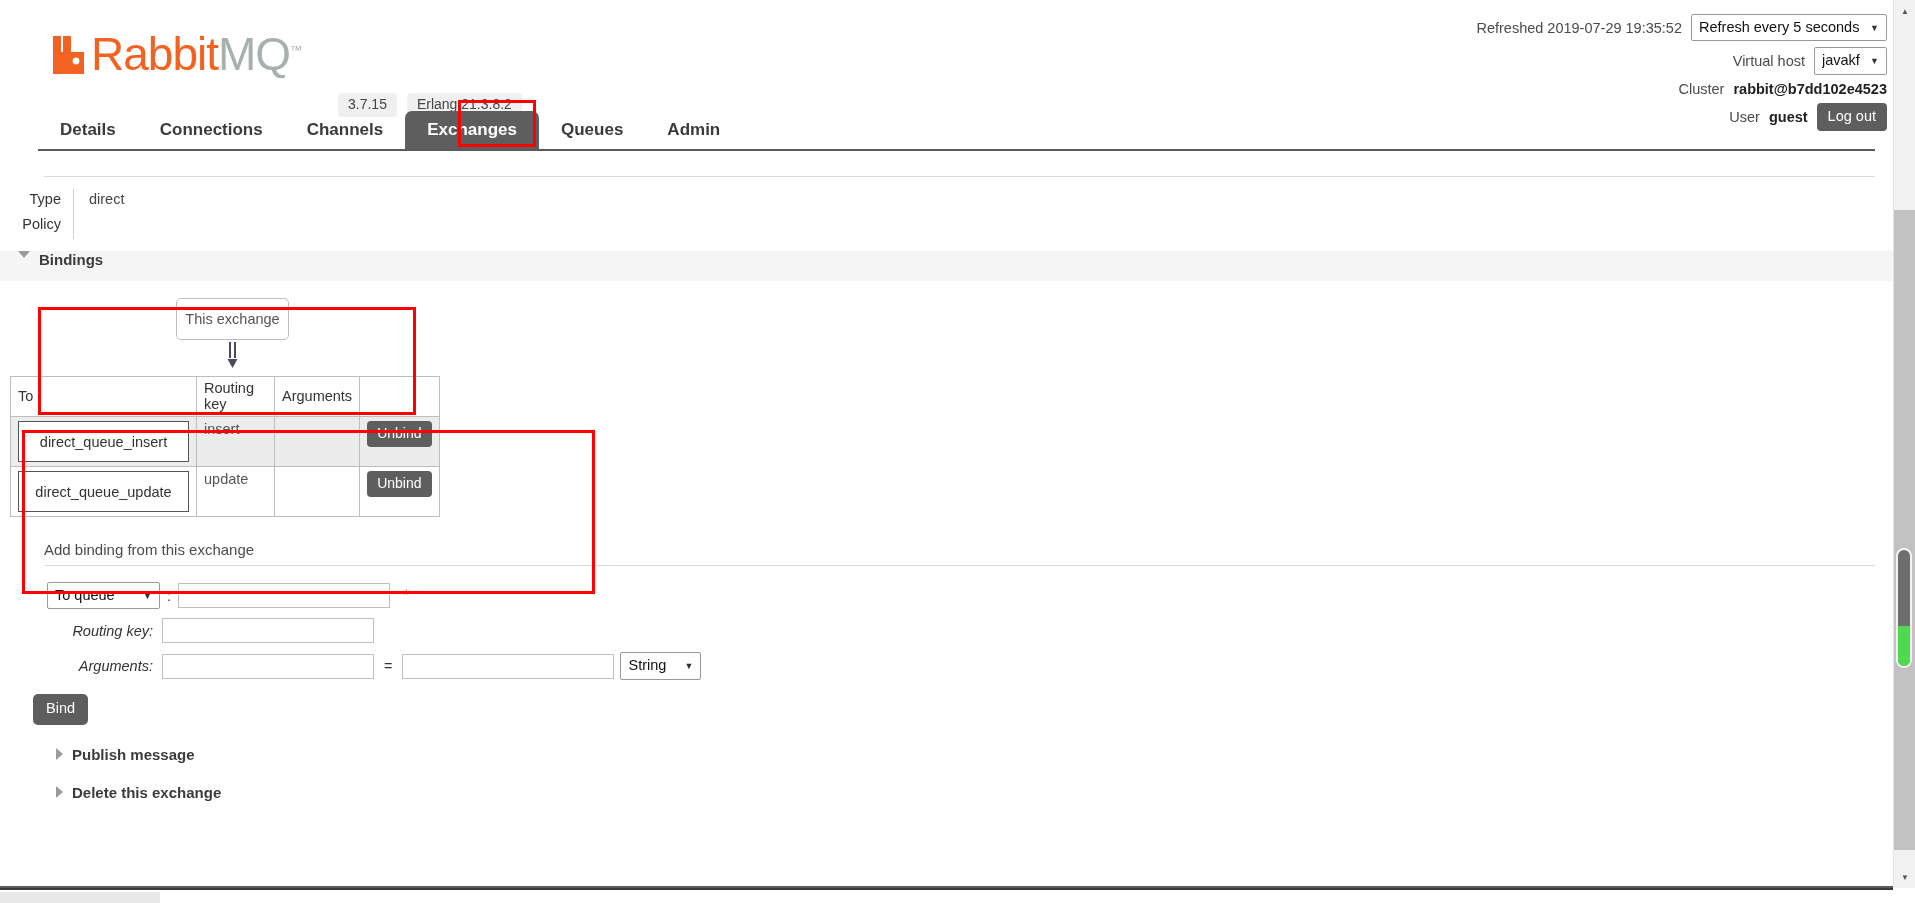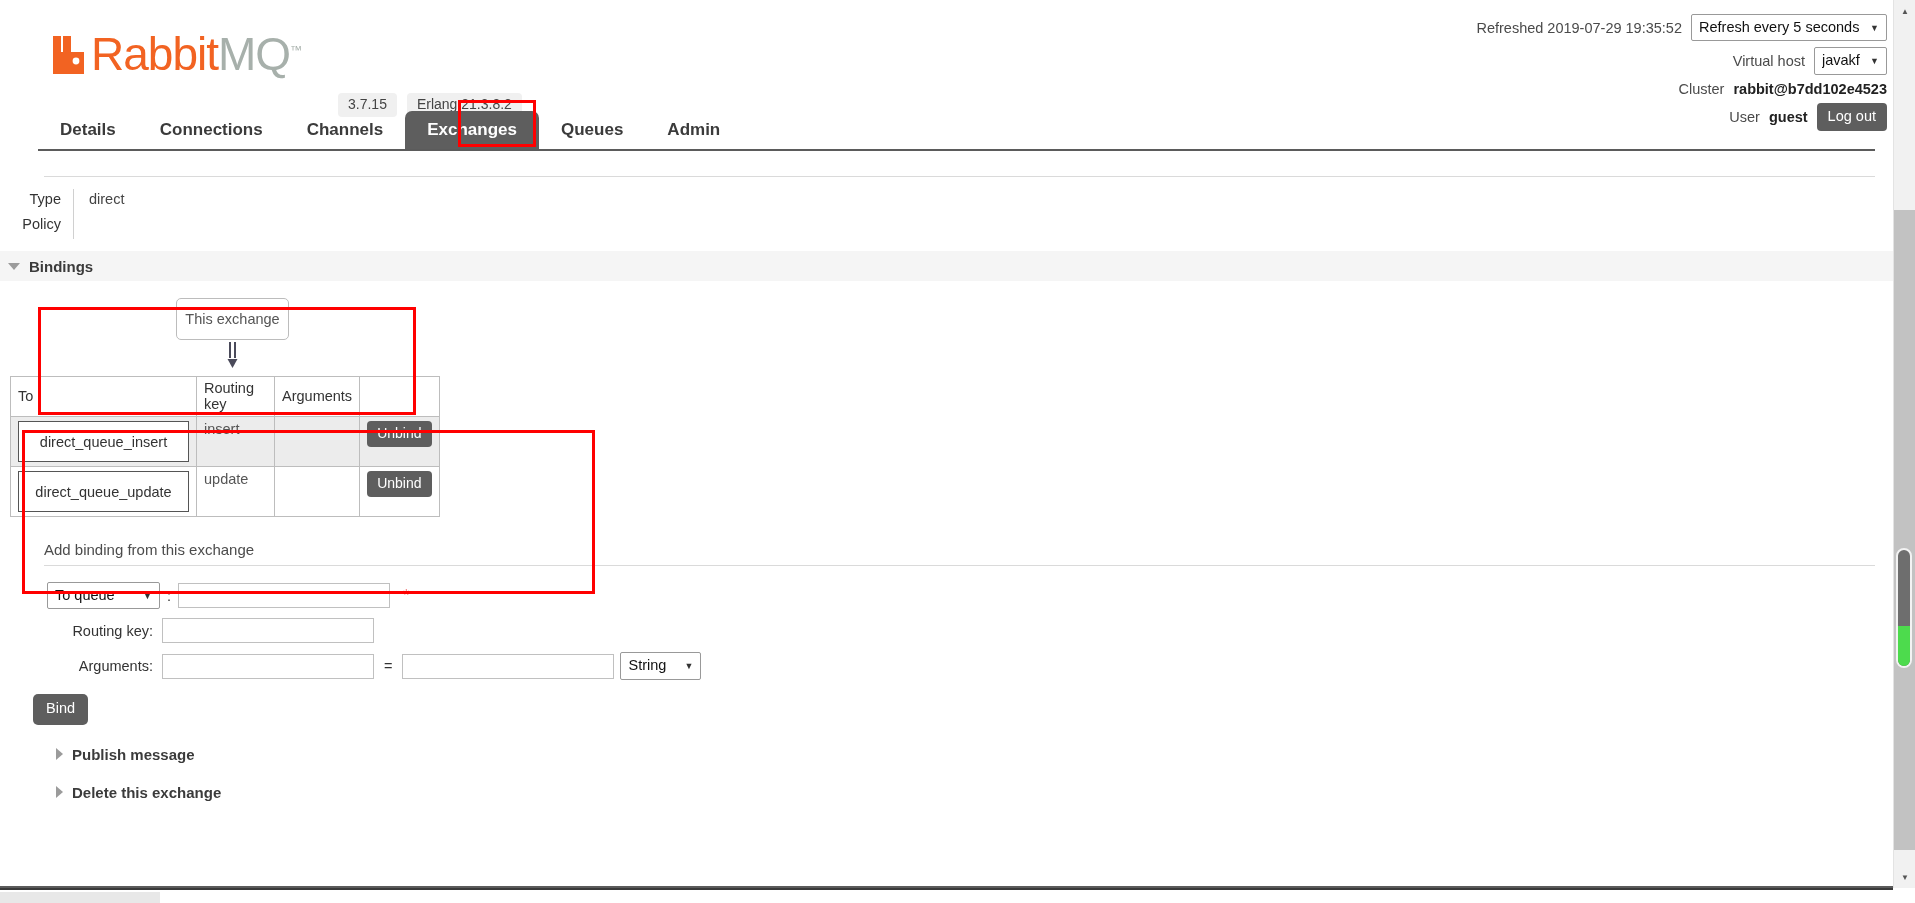--- a/index.html
+++ b/index.html
@@ -112,22 +112,22 @@
   .kv-key {
     width: 73px; text-align: right; font-size: 14.5px; color: #333;
     padding-right: 12px; line-height: 20px;
   }
   .kv-sep { width: 1px; background: #d0d0d0; align-self: stretch; }
   .kv-val { padding-left: 15px; font-size: 14.5px; color: #444; line-height: 20px; }
 
   
   .panel-bar {
     background: #f5f5f5; height: 30px;
-    display: flex; align-items: center;
-    padding-left: 8px;
+    display: flex; align-items: flex-start;
+    padding-left: 18px;
   }
   .tri {
     width: 0; height: 0; margin-right: 9px;
     border-left: 6px solid transparent; border-right: 6px solid transparent;
     border-top: 7px solid #9b9b9b;
   }
   .tri-right {
     width: 0; height: 0; margin-right: 9px;
     border-top: 6px solid transparent; border-bottom: 6px solid transparent;
     border-left: 7px solid #9b9b9b;
@@ -176,21 +176,21 @@
     background: #5e5e5e; color: #fff; border: none; border-radius: 4px;
     font-family: "Liberation Sans", sans-serif; font-size: 14px;
     padding: 5px 10px 6px 10px; cursor: pointer; line-height: 1.1;
   }
   .cell-key { color: #555; }
 
   
   .form-row { display: flex; align-items: center; margin-bottom: 9px; }
   .form-label {
     width: 162px; text-align: right; padding-right: 9px;
-    font-size: 14.5px; color: #333;
+    font-size: 14.5px; color: #333; font-style: italic;
   }
   .txt {
     border: 1px solid #c0c0c0; background: #fff;
     font-family: "Liberation Sans", sans-serif; font-size: 14.5px;
     height: 25px; width: 212px; padding: 2px 5px; color: #222;
   }
   .req { color: #f08080; font-size: 17px; margin-left: 13px; line-height: 1; }
   .eq { margin: 0 10px; font-size: 14.5px; color: #333; }
   .bind-btn {
     background: #5e5e5e; color: #fff; border: none; border-radius: 5px;

